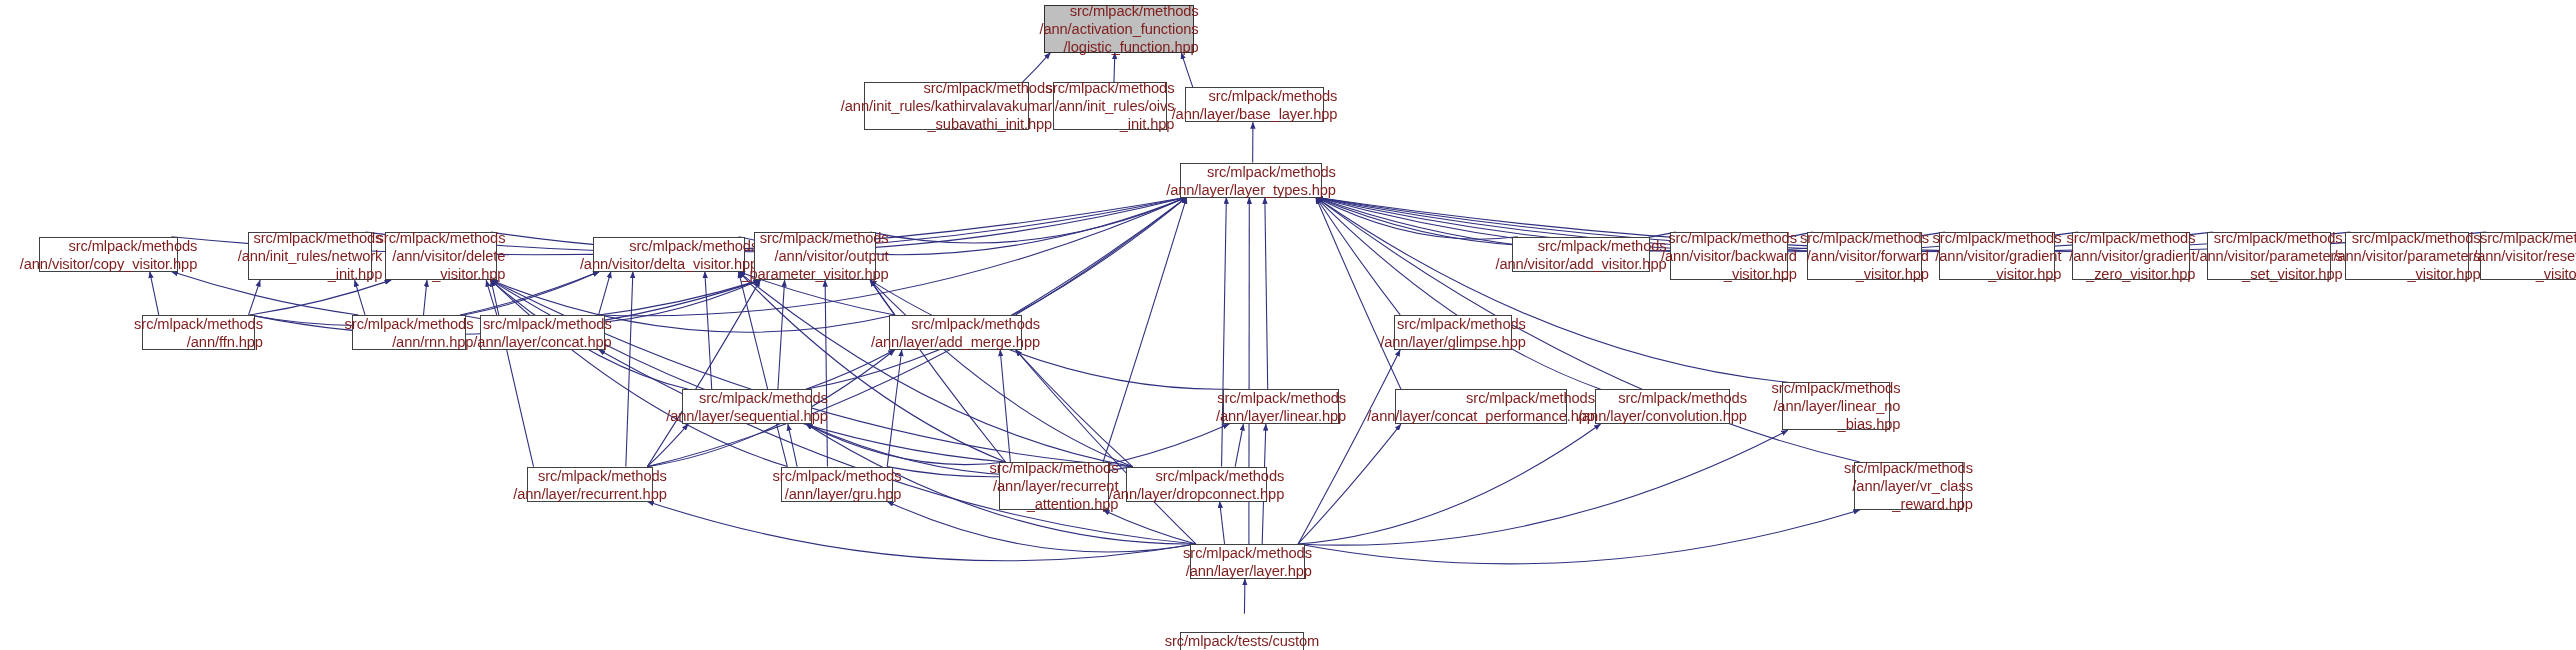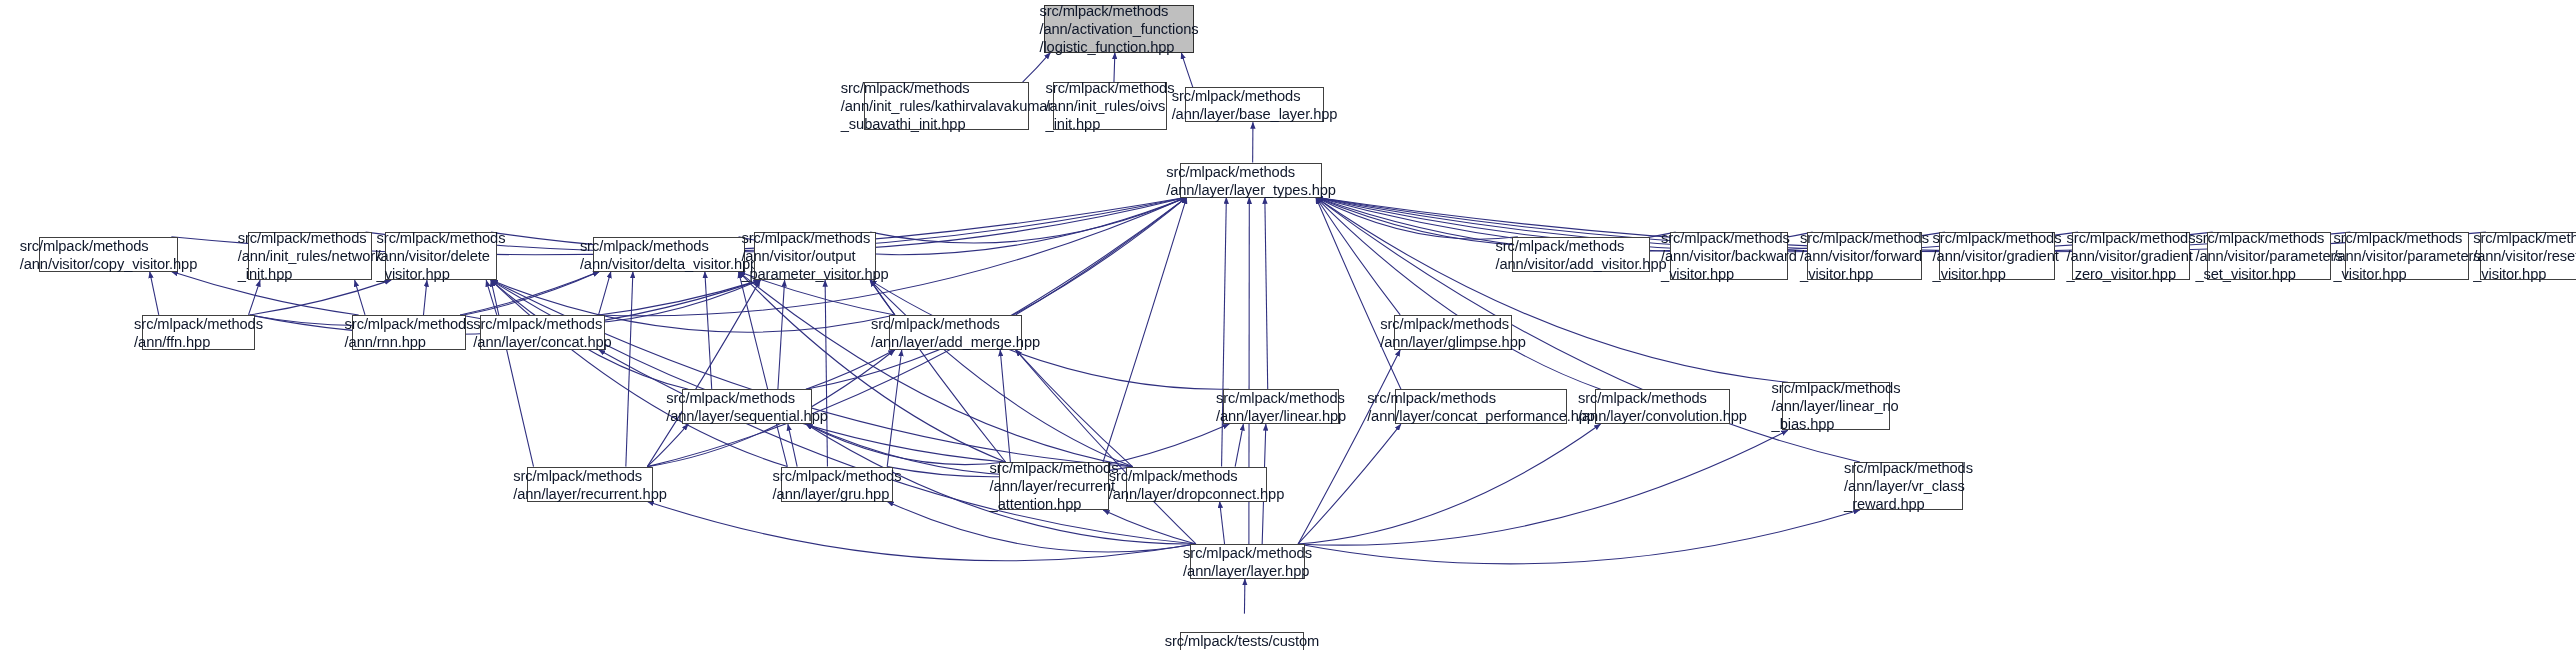--- a/index.html
+++ b/index.html
@@ -22,26 +22,26 @@
     top: 0;
     width: 2576px;
     height: 650px;
     pointer-events: none;
   }
   .node {
     position: absolute;
     box-sizing: border-box;
     border: 0.8px solid #404040;
     background: #ffffff;
-    color: #0f172a;
+    color: #7f1d1d;
     display: flex;
     flex-direction: column;
     align-items: center;
     justify-content: center;
-    text-align: left;
+    text-align: right;
     font-size: 14.7px;
     line-height: 18px;
     letter-spacing: -0.1px;
     white-space: pre;
     z-index: 5;
   }
   .node.root {
     background: #bfbfbf;
     border-color: #303030;
   }

